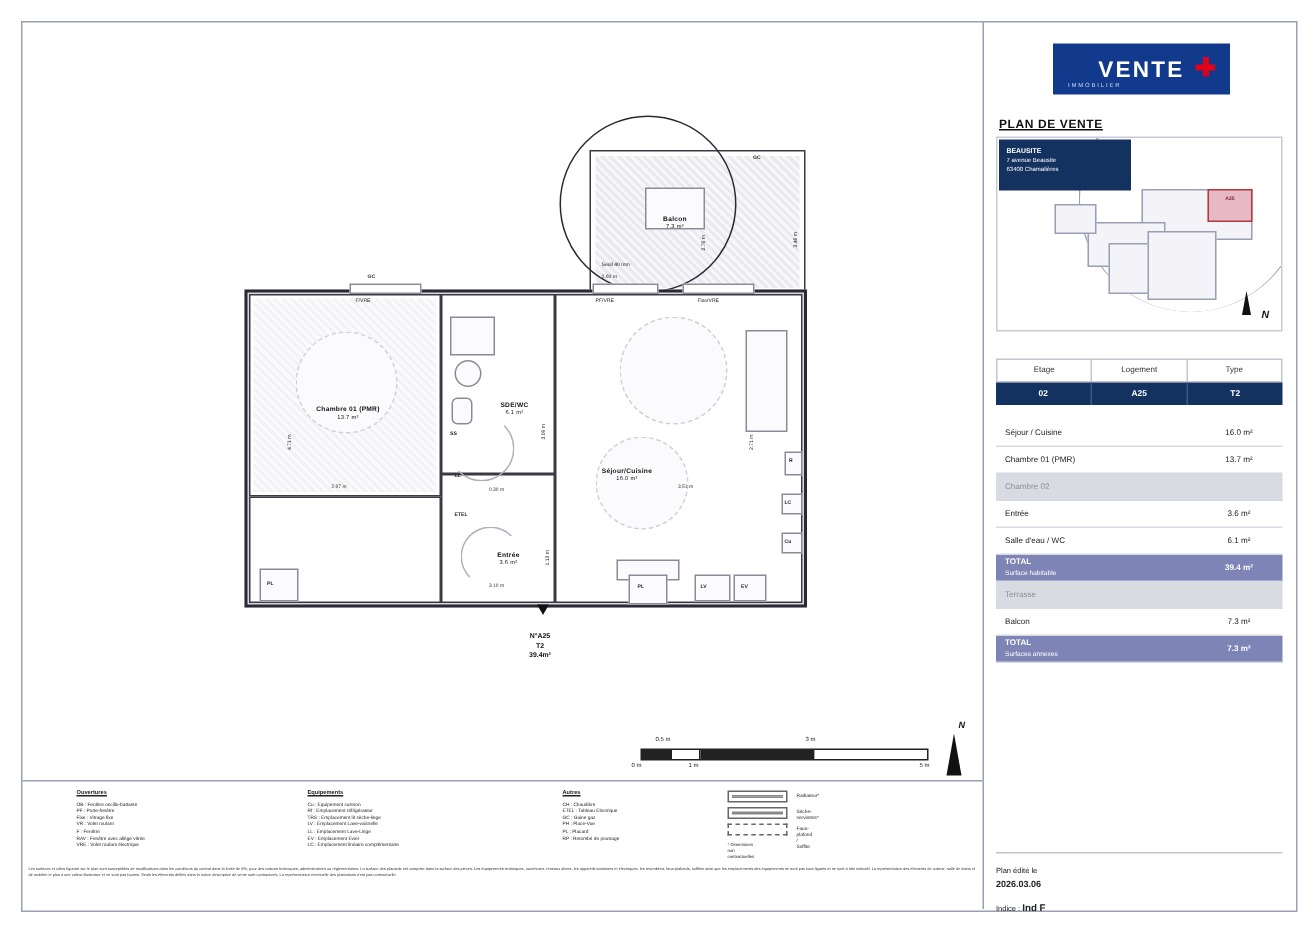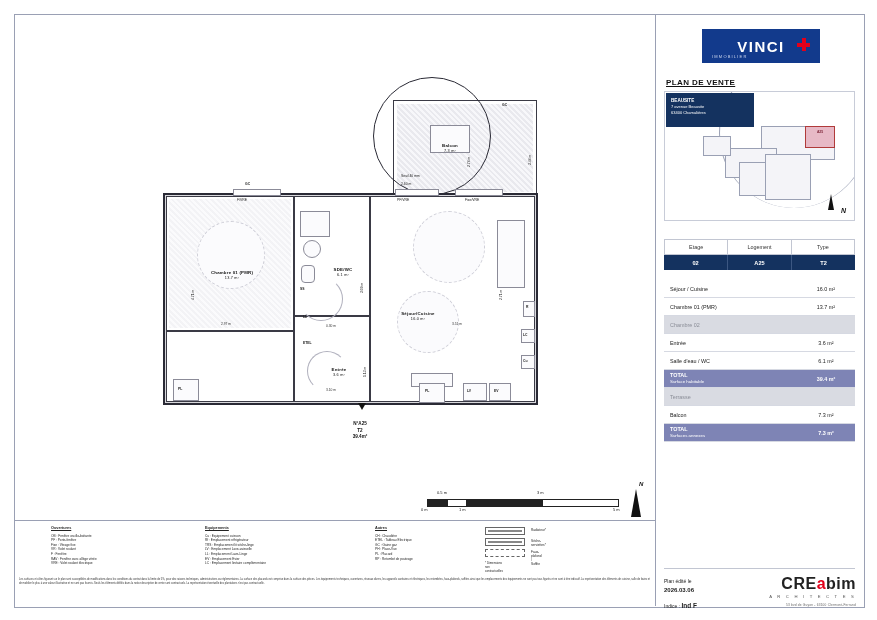--- a/index.html
+++ b/index.html
@@ -266,21 +266,21 @@
       </div>
       <div class="symrow">
         <span class="lbl" style="left:0;font-size:2.9px;">* Dimensions non contractuelles</span>
       </div>
     </div>
     <div class="disclaim">Les surfaces et côtes figurant sur le plan sont susceptibles de modifications dans les conditions du contrat dans la limite de 5%, pour des raisons techniques, administratives ou réglementaires. La surface des placards est comprise dans la surface des pièces. Les équipements techniques, ouvertures, réseaux divers, les appareils sanitaires et électriques, les retombées, faux-plafonds, soffites ainsi que les emplacements des équipements ne sont pas tous figurés et ne sont à titre indicatif. La représentation des éléments de cuisine, salle de bains et de mobilier le plus à une valeur illustrative et ne sont pas fournis. Seuls les éléments défilés dans la notice descriptive de vente sont contractuels. La représentation éventuelle des plantations n'est pas contractuelle.</div>
   </div>
 
   <div class="rp">
     <div class="logo">
-      <span class="txt">VINCI</span>
+      <span class="txt">VENTE</span>
       <span class="sub">IMMOBILIER</span>
       <span class="cross"></span>
     </div>
 
     <div class="pdvtitle">PLAN DE VENTE</div>
 
     <div class="sitemap">
       <div class="smarc" style="left:54px;top:-34px;width:150px;height:150px;border-bottom:none;"></div>
       <div class="smshape" style="left:96px;top:34px;width:74px;height:34px;"></div>
       <div class="smshape" style="left:60px;top:56px;width:52px;height:30px;"></div>
@@ -357,19 +357,14 @@
     </div>
 
     <div class="footline"></div>
     <div class="footdate">
       <div>Plan édité le</div>
       <b>2026.03.06</b>
     </div>
     <div class="indice">
       <span>Indice :</span> <b>Ind F</b>
     </div>
-    <div class="crealogo">
-      <div class="big"><span>CRE</span><span class="dot">a</span><span>bim</span></div>
-      <div class="sm">A R C H I T E C T E S</div>
-      <div class="addr">53 bvd de Guyon - 63100 Clermont-Ferrand</div>
-    </div>
   </div>
 </div>
 
 </body></html>

